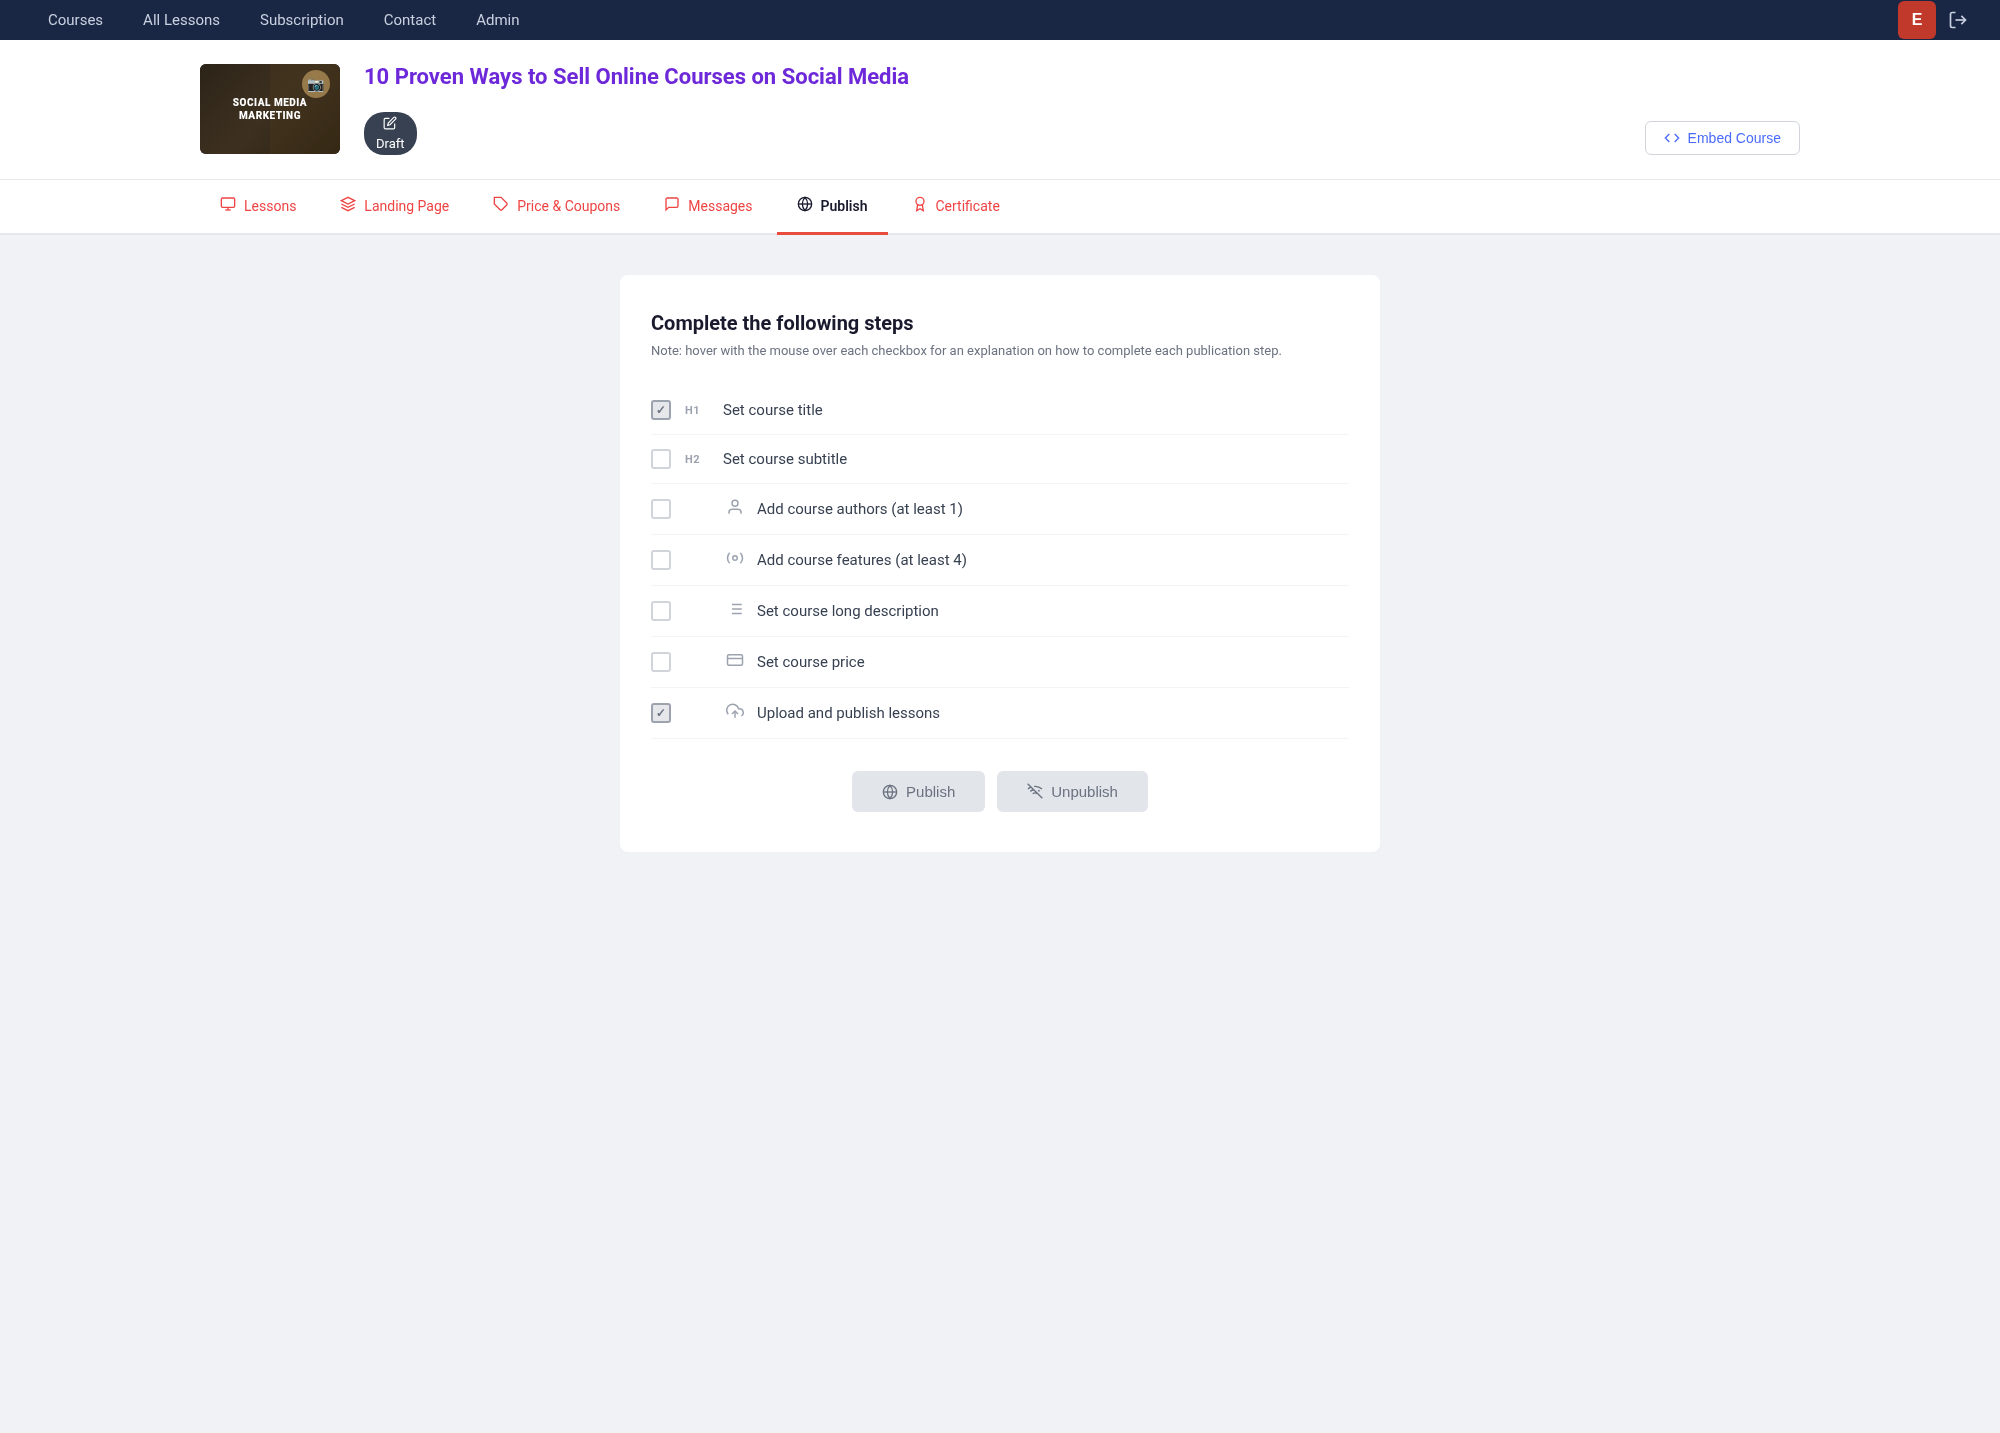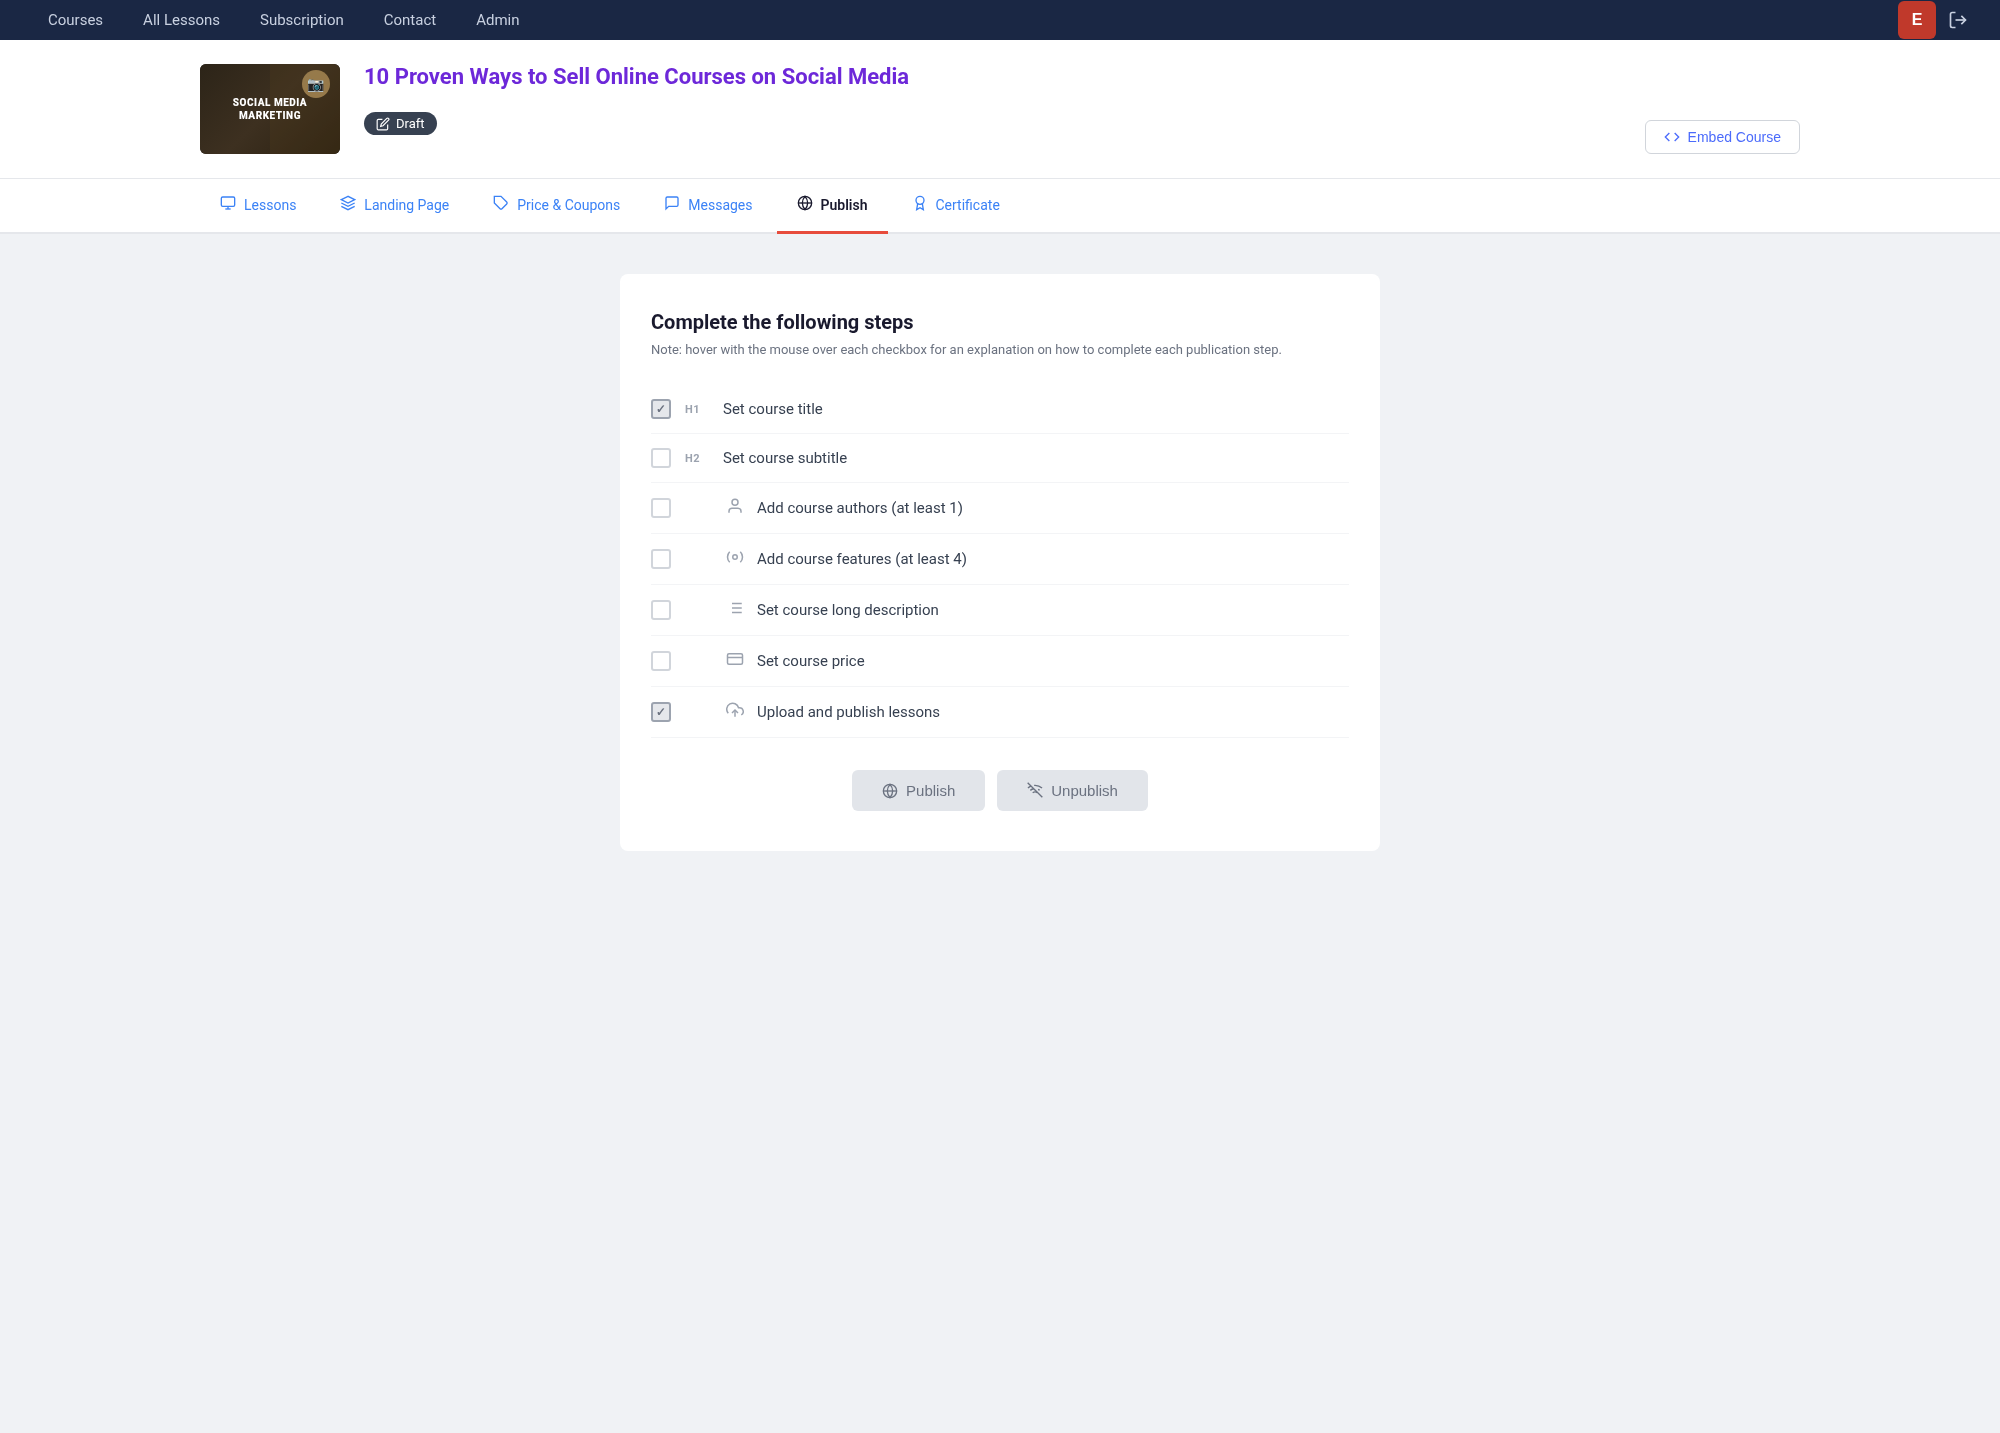--- a/index.html
+++ b/index.html
@@ -71,20 +71,21 @@
     }
     .draft-badge {
       display: inline-flex;
       align-items: center;
       gap: 6px;
       background: #374151;
       color: #fff;
       font-size: 13px;
       padding: 4px 12px;
       border-radius: 20px;
+      flex-direction: column;
     }
     .embed-btn {
       display: inline-flex;
       align-items: center;
       gap: 8px;
       border: 1px solid #d1d5db;
       background: #fff;
       color: #4b6bfb;
       font-size: 14px;
       padding: 8px 18px;
@@ -108,21 +109,21 @@
       display: flex;
       align-items: center;
       padding: 0 200px;
       border-bottom: 2px solid #e5e7eb;
       gap: 4px;
     }
     .tab {
       display: flex; align-items: center; gap: 8px;
       padding: 16px 20px;
       font-size: 14px;
-      color: #3b82f6;
+      color: #ef4444;
       cursor: pointer;
       border-bottom: 3px solid transparent;
       margin-bottom: -2px;
       text-decoration: none;
     }
     .tab.active { color: #1a1a2e; border-bottom-color: #e74c3c; font-weight: 600; }
     .tab-icon { font-size: 16px; }
 
     
     .main-content {

